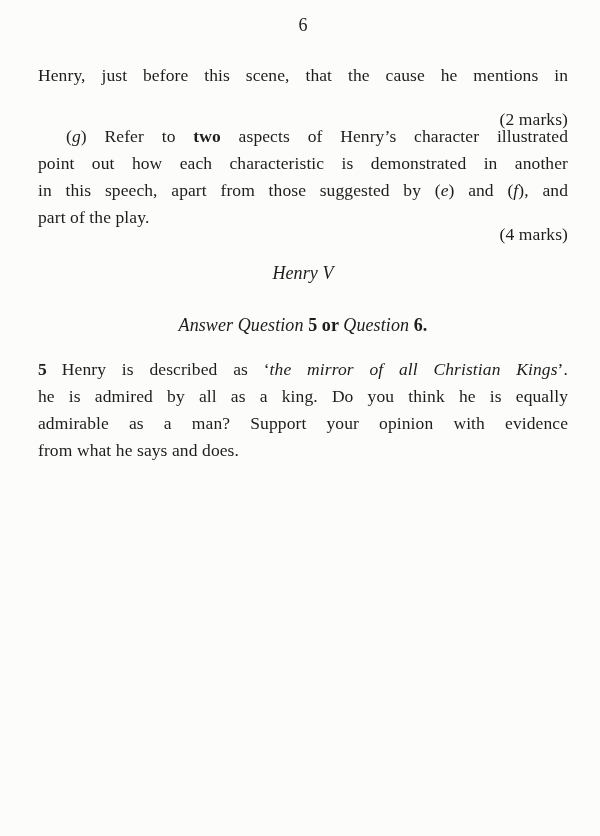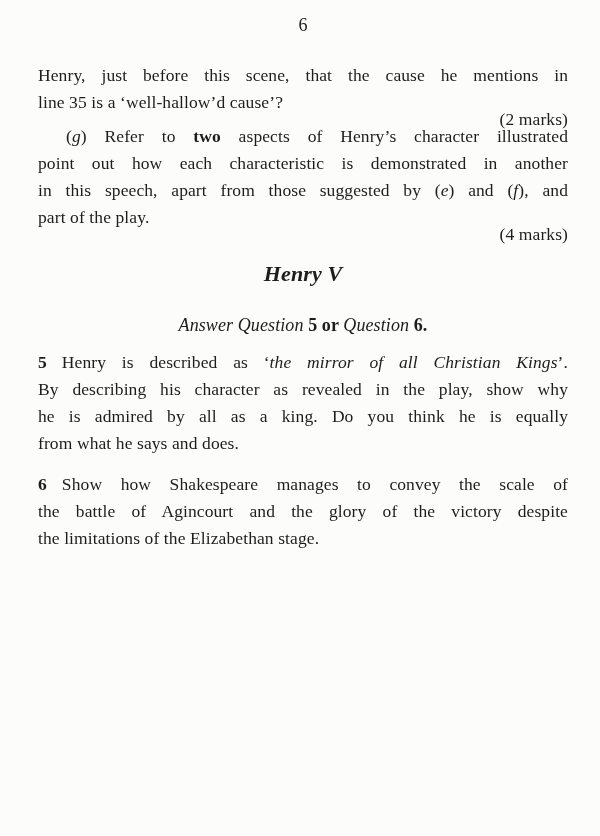--- a/index.html
+++ b/index.html
@@ -50,52 +50,47 @@
   .seg.s-bn { font-weight: bold; margin-right: 15px; }
   .marks {
     position: absolute;
     right: 0;
     top: 17px;
     font-style: normal;
   }
   
   [data-para="question-f"]     { margin-top: 0; }
   [data-para="question-g"]     { margin-top: 7px; }
-  [data-para="heading-henry-v"]{ margin-top: 29px; font-size: 22px; font-weight: bold; }
+  [data-para="heading-henry-v"]{ margin-top: 29px; font-size: 18px; }
   [data-para="instruction-line"]{ margin-top: 25px; font-size: 18px; }
-  [data-para="question-5"]     { margin-top: 10px; }
+  [data-para="question-5"]     { margin-top: 17px; }
   [data-para="question-6"]     { margin-top: 14px; }
 </style>
 </head>
 <body>
 
 <div class="page">
   <div class="pagenum">6</div>
   <div class="body">
       <div class="para" data-para="question-f">
         <div class="line just"><span class="seg s-r">Henry, just before this scene, that the cause he mentions in</span></div>
-        <div class="line"><span class="seg s-r">line 35 is a ‘well-hallow’d cause’?</span><span class="marks">(2 marks)</span></div>
+        <div class="line"><span class="marks">(2 marks)</span></div>
       </div>
       <div class="para" data-para="question-g">
         <div class="line just indent"><span class="seg s-r">(</span><span class="seg s-i">g</span><span class="seg s-r">) Refer to </span><span class="seg s-b">two</span><span class="seg s-r"> aspects of Henry’s character illustrated</span></div>
         <div class="line just"><span class="seg s-r">point out how each characteristic is demonstrated in another</span></div>
         <div class="line just"><span class="seg s-r">in this speech, apart from those suggested by (</span><span class="seg s-i">e</span><span class="seg s-r">) and (</span><span class="seg s-i">f</span><span class="seg s-r">), and</span></div>
         <div class="line"><span class="seg s-r">part of the play.</span><span class="marks">(4 marks)</span></div>
       </div>
       <div class="para center-para" data-para="heading-henry-v">
         <div class="line"><span class="seg s-i">Henry V</span></div>
       </div>
       <div class="para center-para" data-para="instruction-line">
         <div class="line"><span class="seg s-i">Answer Question </span><span class="seg s-b">5 or </span><span class="seg s-i">Question </span><span class="seg s-b">6.</span></div>
       </div>
       <div class="para" data-para="question-5">
         <div class="line just"><span class="seg s-bn">5</span><span class="seg s-r">Henry is described as ‘</span><span class="seg s-i">the mirror of all Christian Kings</span><span class="seg s-r">’.</span></div>
-        <div class="line just"><span class="seg s-r">By describing his character as revealed in the play, show why</span></div>
         <div class="line just"><span class="seg s-r">he is admired by all as a king. Do you think he is equally</span></div>
+        <div class="line just"><span class="seg s-r">admirable as a man? Support your opinion with evidence</span></div>
         <div class="line"><span class="seg s-r">from what he says and does.</span></div>
-      </div>
-      <div class="para" data-para="question-6">
-        <div class="line just"><span class="seg s-bn">6</span><span class="seg s-r">Show how Shakespeare manages to convey the scale of</span></div>
-        <div class="line just"><span class="seg s-r">the battle of Agincourt and the glory of the victory despite</span></div>
-        <div class="line"><span class="seg s-r">the limitations of the Elizabethan stage.</span></div>
       </div>
     </div>
 </div>
 
 </body></html>

